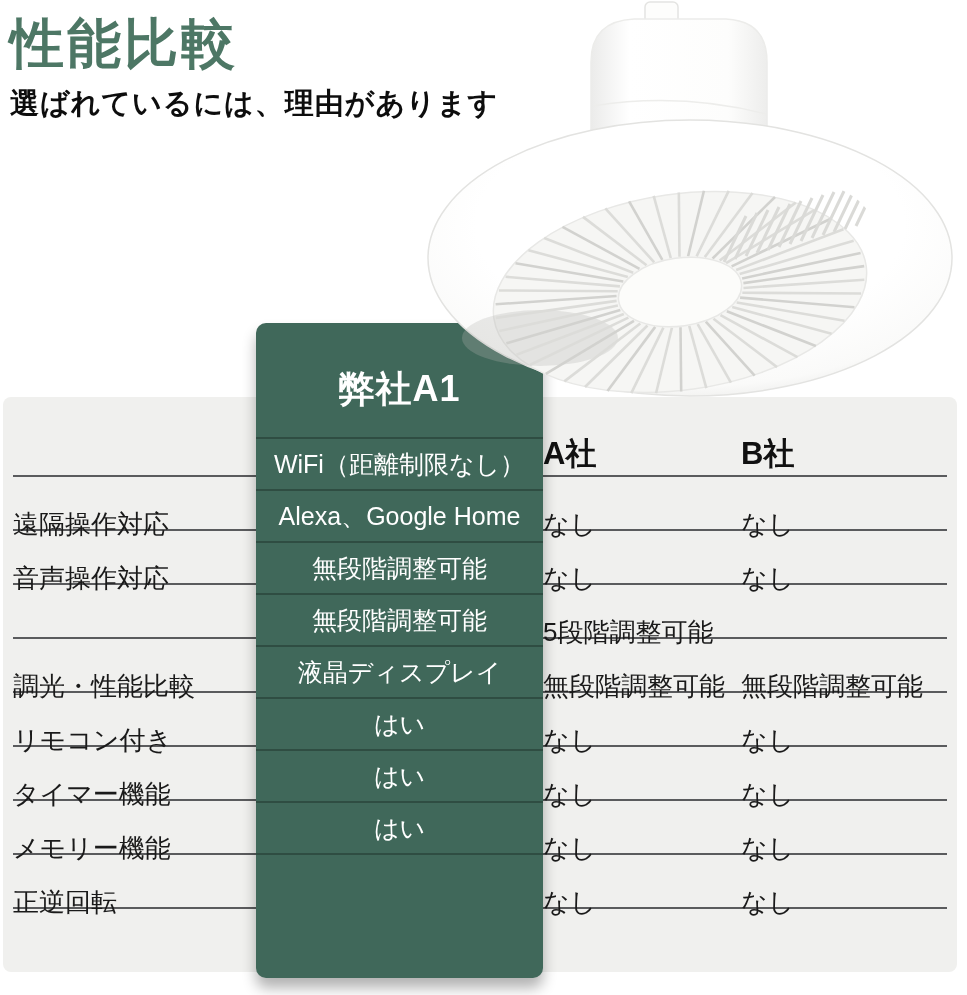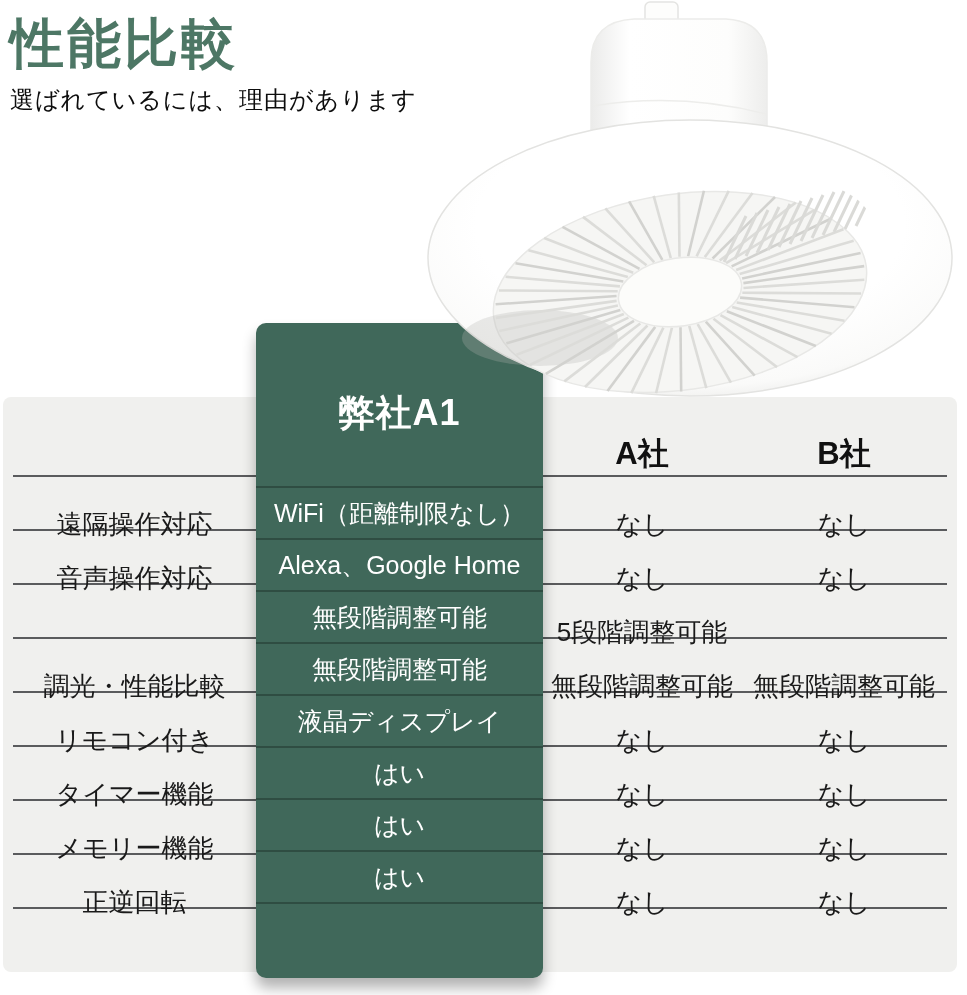--- a/index.html
+++ b/index.html
@@ -11,51 +11,51 @@
   }
   
   .head-block{position:absolute;left:10px;top:14px;z-index:2;}
   .title{
     font-family:"Liberation Serif","DejaVu Serif",serif;
     font-size:54px;font-weight:700;letter-spacing:3px;
     color:#4D7765;line-height:1.12;margin:0;
   }
   .subtitle{
     font-family:"Liberation Serif","DejaVu Serif",serif;
-    font-size:24px;font-weight:400;letter-spacing:1px;
+    font-size:29px;font-weight:700;letter-spacing:1px;
     color:#0d0d0d;margin:12px 0 0 0;line-height:1.2;
   }
   
   .fan-svg{position:absolute;left:380px;top:0;width:587px;height:400px;z-index:6;}
   
   .cmp-table{
     position:absolute;left:3px;top:397px;width:954px;height:575px;
     background:#F0F0EE;border-radius:8px;z-index:2;
   }
   .t-inner{margin:0 10px;}
   .row{
     display:grid;grid-template-columns:243px 287px 198px 206px;
     align-items:center;box-sizing:border-box;
     border-bottom:2px solid #5A5B5D;height:54px;
   }
   .row.header-row{height:80px;}
   .cell{
-    text-align:center;white-space:nowrap;
+    white-space:nowrap;
     font-size:26px;font-weight:500;color:#1a1a1a;line-height:1;margin-top:34px;
   }
   .cell.colhead{font-size:31px;font-weight:700;color:#111;}
   
   .green-col{
     position:absolute;left:256px;top:323px;width:287px;height:655px;
     background:#40685A;border-radius:10px;z-index:5;
     box-shadow:0 10px 14px rgba(0,0,0,0.30);
     display:flex;flex-direction:column;
   }
   .green-header{
-    height:165px;box-sizing:border-box;border-bottom:2px solid rgba(0,0,0,0.26);
+    height:116px;box-sizing:border-box;border-bottom:2px solid rgba(0,0,0,0.26);
     display:flex;align-items:center;justify-content:center;padding-top:18px;
     color:#ffffff;font-size:36px;font-weight:700;letter-spacing:1px;
   }
   .green-cell{
     height:52px;box-sizing:border-box;border-bottom:2px solid rgba(0,0,0,0.26);
     display:flex;align-items:center;justify-content:center;
     color:#ffffff;font-size:25px;font-weight:500;white-space:nowrap;line-height:1;
   }
   .green-footer{flex:1;border-bottom:none;}
 </style>

